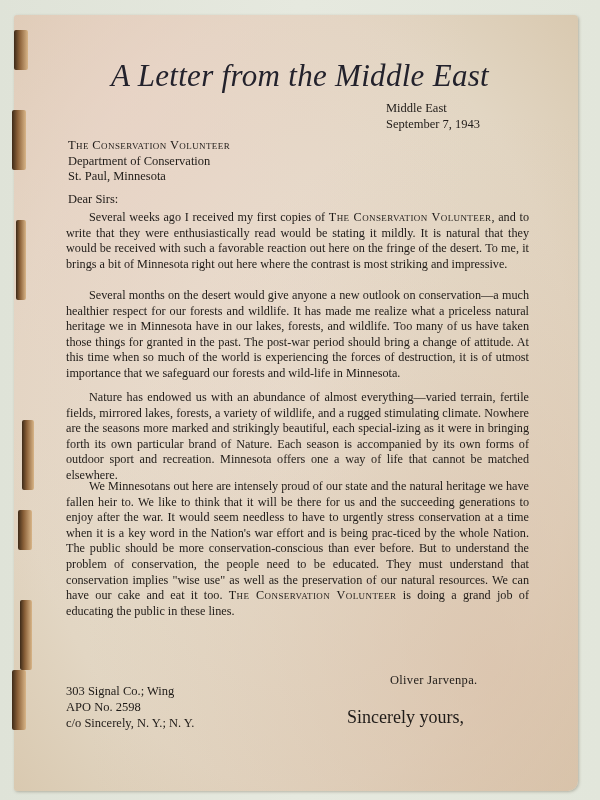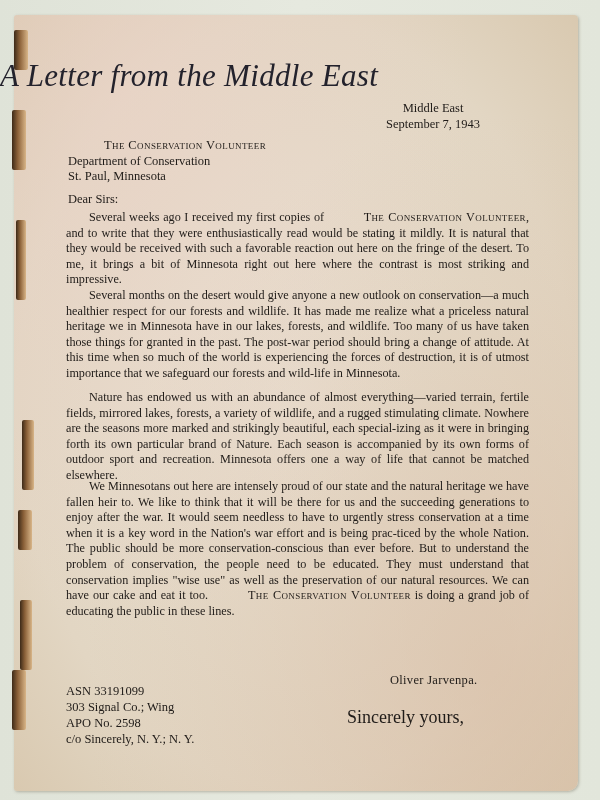--- a/index.html
+++ b/index.html
@@ -18,26 +18,26 @@
     border-radius: 3px 4px 10px 3px;
     box-shadow: 1px 1px 3px rgba(90,80,60,0.35);
   }
   .edge-damage {
     position: absolute; left: 0; width: 14px;
     background: linear-gradient(90deg, #3d2a18 0%, #8a6038 40%, #d8b588 100%);
     border-radius: 2px;
   }
   .content { position: absolute; left: 0; top: 0; width: 600px; height: 800px; color: #1f1b18; }
   .title {
-    position: absolute; left: 0; width: 600px; top: 58px; text-align: left;
+    position: absolute; left: 0; width: 600px; top: 58px; text-align: center;
     font-style: italic; font-size: 31px; letter-spacing: 0.3px; color: #23222c;
   }
-  .dateline { position: absolute; left: 386px; top: 100px; font-size: 12.5px; line-height: 16px; text-align: center; }
+  .dateline { position: absolute; left: 386px; top: 100px; font-size: 12.5px; line-height: 16px; }
   .addressee { position: absolute; left: 68px; top: 138px; font-size: 12.5px; line-height: 15.5px; }
-  .sc { font-variant: small-caps; letter-spacing: 0.4px; margin-left: 36px; }
+  .sc { font-variant: small-caps; letter-spacing: 0.4px; }
   .salutation { position: absolute; left: 68px; top: 192px; font-size: 12.5px; }
   .body-text {
     position: absolute; left: 66px; width: 463px; font-size: 12.2px; line-height: 15.6px;
     text-align: justify; text-indent: 23px; margin: 0;
   }
   .closing { position: absolute; left: 347px; top: 687px; font-size: 18px; margin-top: 20px; }
   .signature { position: absolute; left: 390px; top: 673px; font-size: 12.5px; letter-spacing: 0.3px; }
   .sender { position: absolute; left: 66px; top: 683px; font-size: 12.5px; line-height: 16px; }
 </style>
 </head>
@@ -75,18 +75,17 @@
 
   <p class="body-text" style="top:390px;">Nature has endowed us with an abundance of almost everything—varied terrain, fertile fields, mirrored lakes, forests, a variety of wildlife, and a rugged stimulating climate.  Nowhere are the seasons more marked and strikingly beautiful, each special-izing as it were in bringing forth its own particular brand of Nature.  Each season is accompanied by its own forms of outdoor sport and recreation.  Minnesota offers one a way of life that cannot be matched elsewhere.</p>
 
   <p class="body-text" style="top:479px;"><span>We Minnesotans out here are intensely proud of our state and the natural heritage we have fallen heir to.  We like to think that it will be there for us and the succeeding generations to enjoy after the war.  It would seem needless to have to urgently stress conservation at a time when it is a key word in the Nation's war effort and is being prac-ticed by the whole Nation.  The public should be more conservation-conscious than ever before.  But to understand the problem of conservation, the people need to be educated.  They must understand that conservation implies "wise use" as well as the preservation of our natural resources.  We can have our cake and eat it too.  </span><span class="sc">The Conservation Volunteer</span><span> is doing a grand job of educating the public in these lines.</span></p>
 
 
   <div class="closing">Sincerely yours,</div>
   <div class="signature">Oliver  Jarvenpa.</div>
 
   <div class="sender">
-    <div>ASN 33191099</div>
     <div>303 Signal Co.; Wing</div>
     <div>APO No. 2598</div>
     <div>c/o Sincerely, N. Y.; N. Y.</div>
   </div>
 </div>
 
 </body></html>

